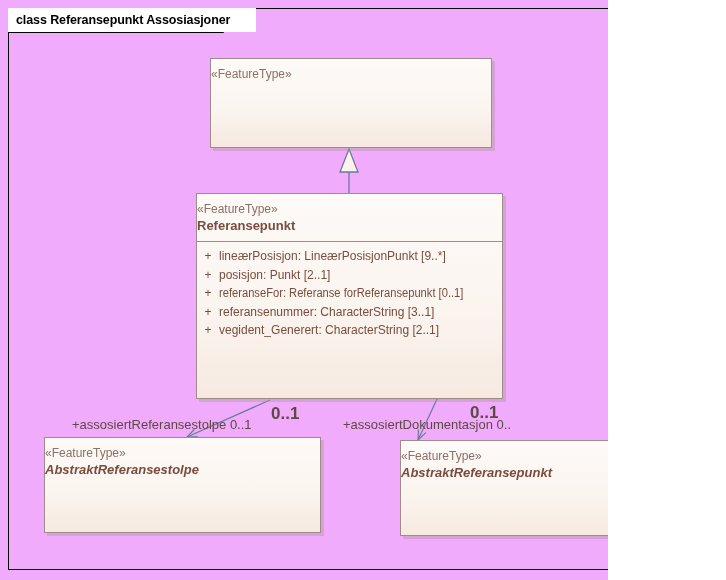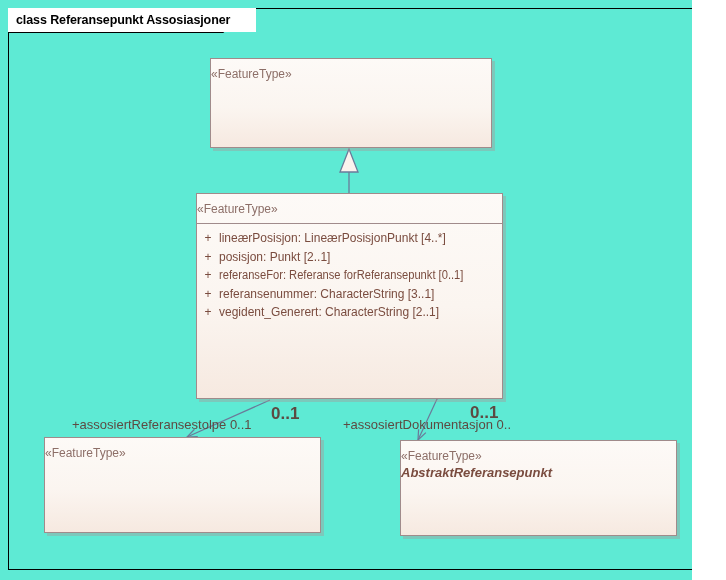--- a/index.html
+++ b/index.html
@@ -6,23 +6,23 @@
     margin: 0;
     padding: 0;
     background: #ffffff;
   }
   body {
     font-family: "Liberation Sans", sans-serif;
   }
 
   #canvas {
     position: relative;
-    width: 692px;
+    width: 608px;
     height: 580px;
-    background: #5eead4;
+    background: #f0abfc;
     overflow: hidden;
   }
 
   
   #frame {
     position: absolute;
     left: 8px;
     top: 8px;
     width: 708px;
     height: 562px;
@@ -191,27 +191,28 @@
 
   <div class="uml-class" style="left:210px; top:58px; width:282px; height:90px;">
     <div class="uml-header">
       <div class="stereotype">«FeatureType»</div>
     </div>
   </div>
 
   <div class="uml-class" style="left:196px; top:193px; width:307px; height:206px;">
     <div class="uml-header">
       <div class="stereotype">«FeatureType»</div>
+      <div class="class-name">Referansepunkt</div>
     </div>
     <div class="uml-divider"></div>
     <div class="uml-attrs">
 
       <div class="attr-row">
         <span class="attr-vis">+</span>
-        <span class="attr-text">lineærPosisjon: LineærPosisjonPunkt [4..*]</span>
+        <span class="attr-text">lineærPosisjon: LineærPosisjonPunkt [9..*]</span>
       </div>
 
       <div class="attr-row">
         <span class="attr-vis">+</span>
         <span class="attr-text">posisjon: Punkt [2..1]</span>
       </div>
 
       <div class="attr-row">
         <span class="attr-vis">+</span>
         <span class="attr-text squeezed">referanseFor: Referanse forReferansepunkt [0..1]</span>
@@ -234,20 +235,21 @@
 
   <div class="conn-label" style="left:72px; top:418px;">+assosiertReferansestolpe 0..1</div>
 
   <div class="mult-label" style="left:470px; top:406px;">0..1</div>
 
   <div class="conn-label" style="left:343px; top:418px;">+assosiertDokumentasjon 0..</div>
 
   <div class="uml-class" style="left:44px; top:437px; width:277px; height:96px;">
     <div class="uml-header">
       <div class="stereotype">«FeatureType»</div>
+      <div class="class-name abstract">AbstraktReferansestolpe</div>
     </div>
   </div>
 
   <div class="uml-class" style="left:400px; top:440px; width:277px; height:96px;">
     <div class="uml-header">
       <div class="stereotype">«FeatureType»</div>
       <div class="class-name abstract">AbstraktReferansepunkt</div>
     </div>
   </div>
 

